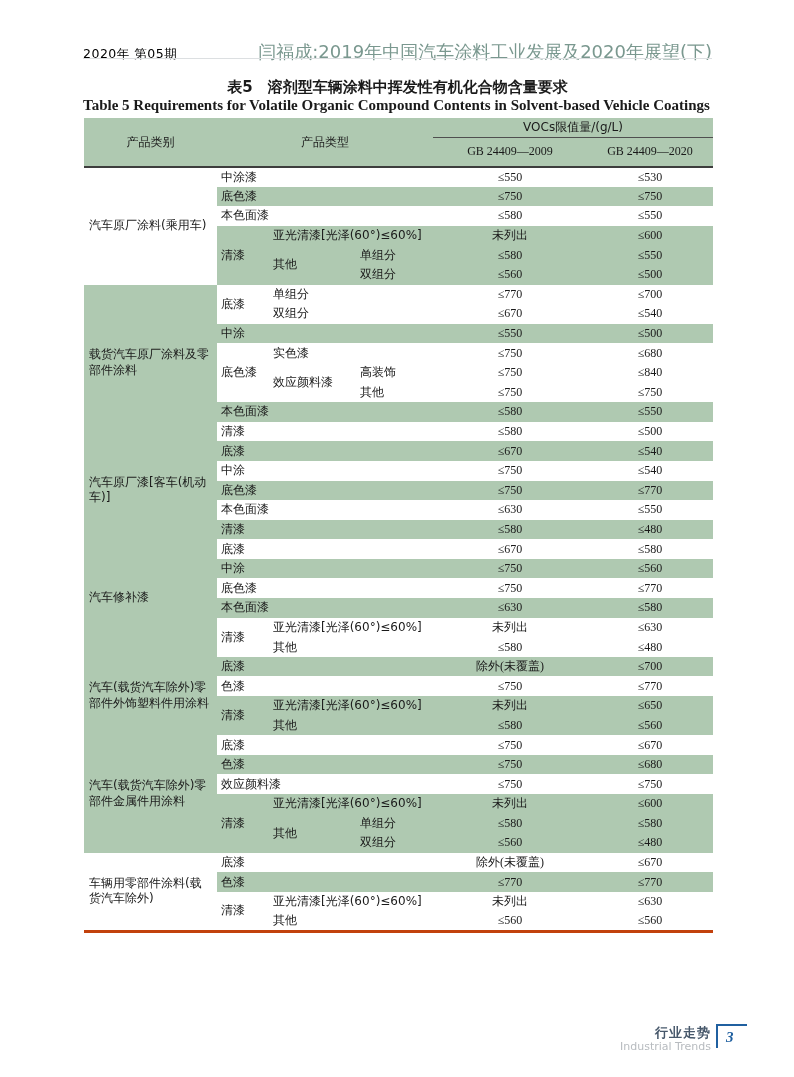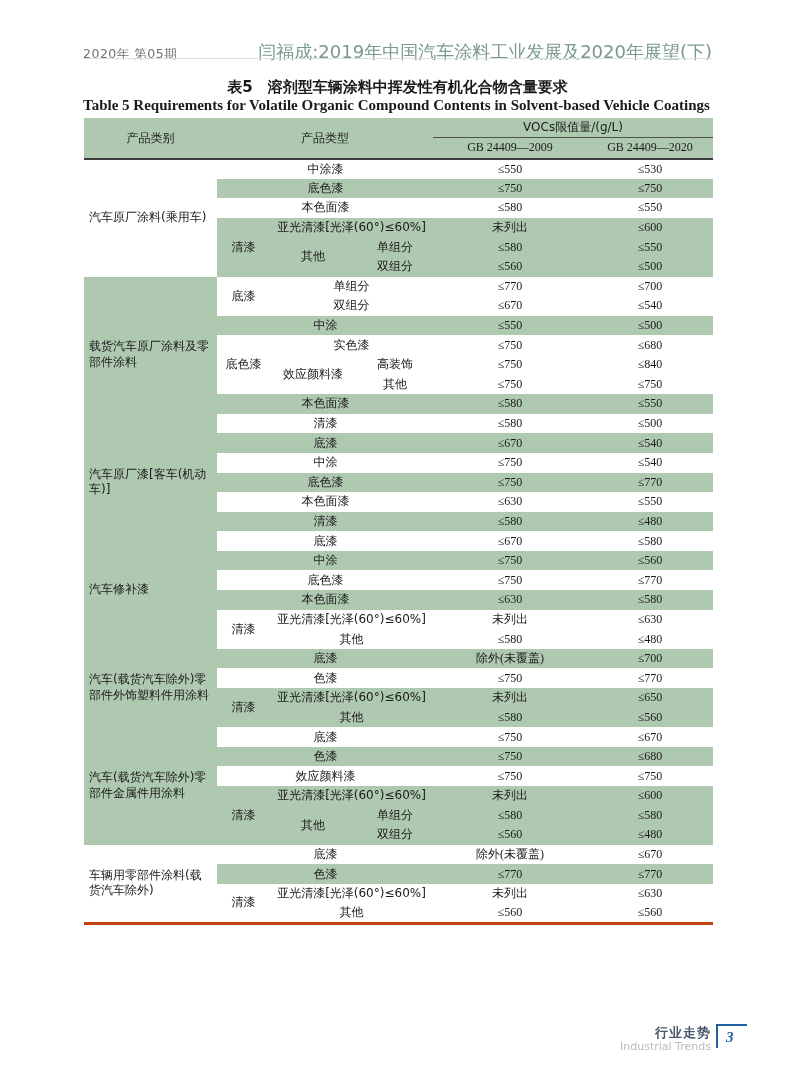--- a/index.html
+++ b/index.html
@@ -7,44 +7,44 @@
     --ink:#1a1a1a;
     --blue:#2060a0;
   }
   *{margin:0;padding:0;box-sizing:border-box;}
   html,body{background:#ffffff;}
   body{font-family:"DejaVu Sans",sans-serif;color:var(--ink);}
   .page{position:relative;width:794px;height:1077px;background:#ffffff;overflow:hidden;}
 
   
   .running-head{position:absolute;top:40px;left:83px;width:629px;display:flex;justify-content:space-between;align-items:baseline;}
-  .rh-issue{font-size:12.5px;color:#737373;letter-spacing:.5px;}
+  .rh-issue{font-size:12.5px;color:#000000;letter-spacing:.5px;}
   .rh-article{font-size:18px;color:#7a988f;}
   .rh-rule{position:absolute;top:58px;left:83px;width:629px;border-top:1px solid #dcdfe1;}
 
   
   .tbl-title-zh{position:absolute;top:78px;left:83px;width:629px;text-align:center;font-size:15px;font-weight:bold;}
   .tbl-title-en{position:absolute;top:97px;left:83px;width:629px;font-size:15px;font-weight:bold;font-family:"Liberation Serif",serif;}
 
   
   .tbl-wrap{position:absolute;top:118px;left:84px;}
   table.doc{border-collapse:collapse;table-layout:fixed;width:629px;border-bottom:3px solid #c2410c;}
   table.doc th,table.doc td{font-size:12px;font-weight:normal;vertical-align:middle;overflow:hidden;}
   thead th{background:var(--green);padding:0 3px;}
   thead .hrow1 th{height:19px;}
-  thead .hrow2 th{height:22px;}
+  thead .hrow2 th{height:30px;}
   th.h-span{border-bottom:2px solid #3d3d3d;}
   th.h-voc{border-bottom:1px solid #4f4f4f;}
   th.h-gb{border-bottom:2px solid #3d3d3d;font-family:"Liberation Serif",serif;font-size:12.5px;}
   tbody td{height:19.6px;padding:0 3px;background:#ffffff;}
   tr.r-g td{background:var(--green);}
   td.bg-w{background:#ffffff;margin-top:44px;}
   td.bg-g{background:var(--green);}
   td.cat{text-align:left;padding:0 5px;line-height:1.3;}
-  td.type{text-align:center;padding-left:4px;}
+  td.type{text-align:left;padding-left:4px;}
   td.val{text-align:center;font-family:"Liberation Serif",serif;font-size:12.5px;}
 
   
   .footer{position:absolute;top:1024px;left:620px;display:flex;align-items:flex-start;}
   .f-text{text-align:right;margin-top:2px;}
   .f-zh{font-size:13px;font-weight:bold;color:#47586b;letter-spacing:1px;line-height:1.1;}
   .f-en{font-size:11px;color:#b7bbbf;line-height:1.3;}
   .f-pagebox{margin-left:5px;width:31px;height:24px;border-top:2.5px solid var(--blue);border-left:2.5px solid var(--blue);padding:1px 0 0 8px;}
   .f-page{font-family:"Liberation Serif",serif;font-style:italic;font-weight:bold;font-size:15px;color:var(--blue);}
 </style>

